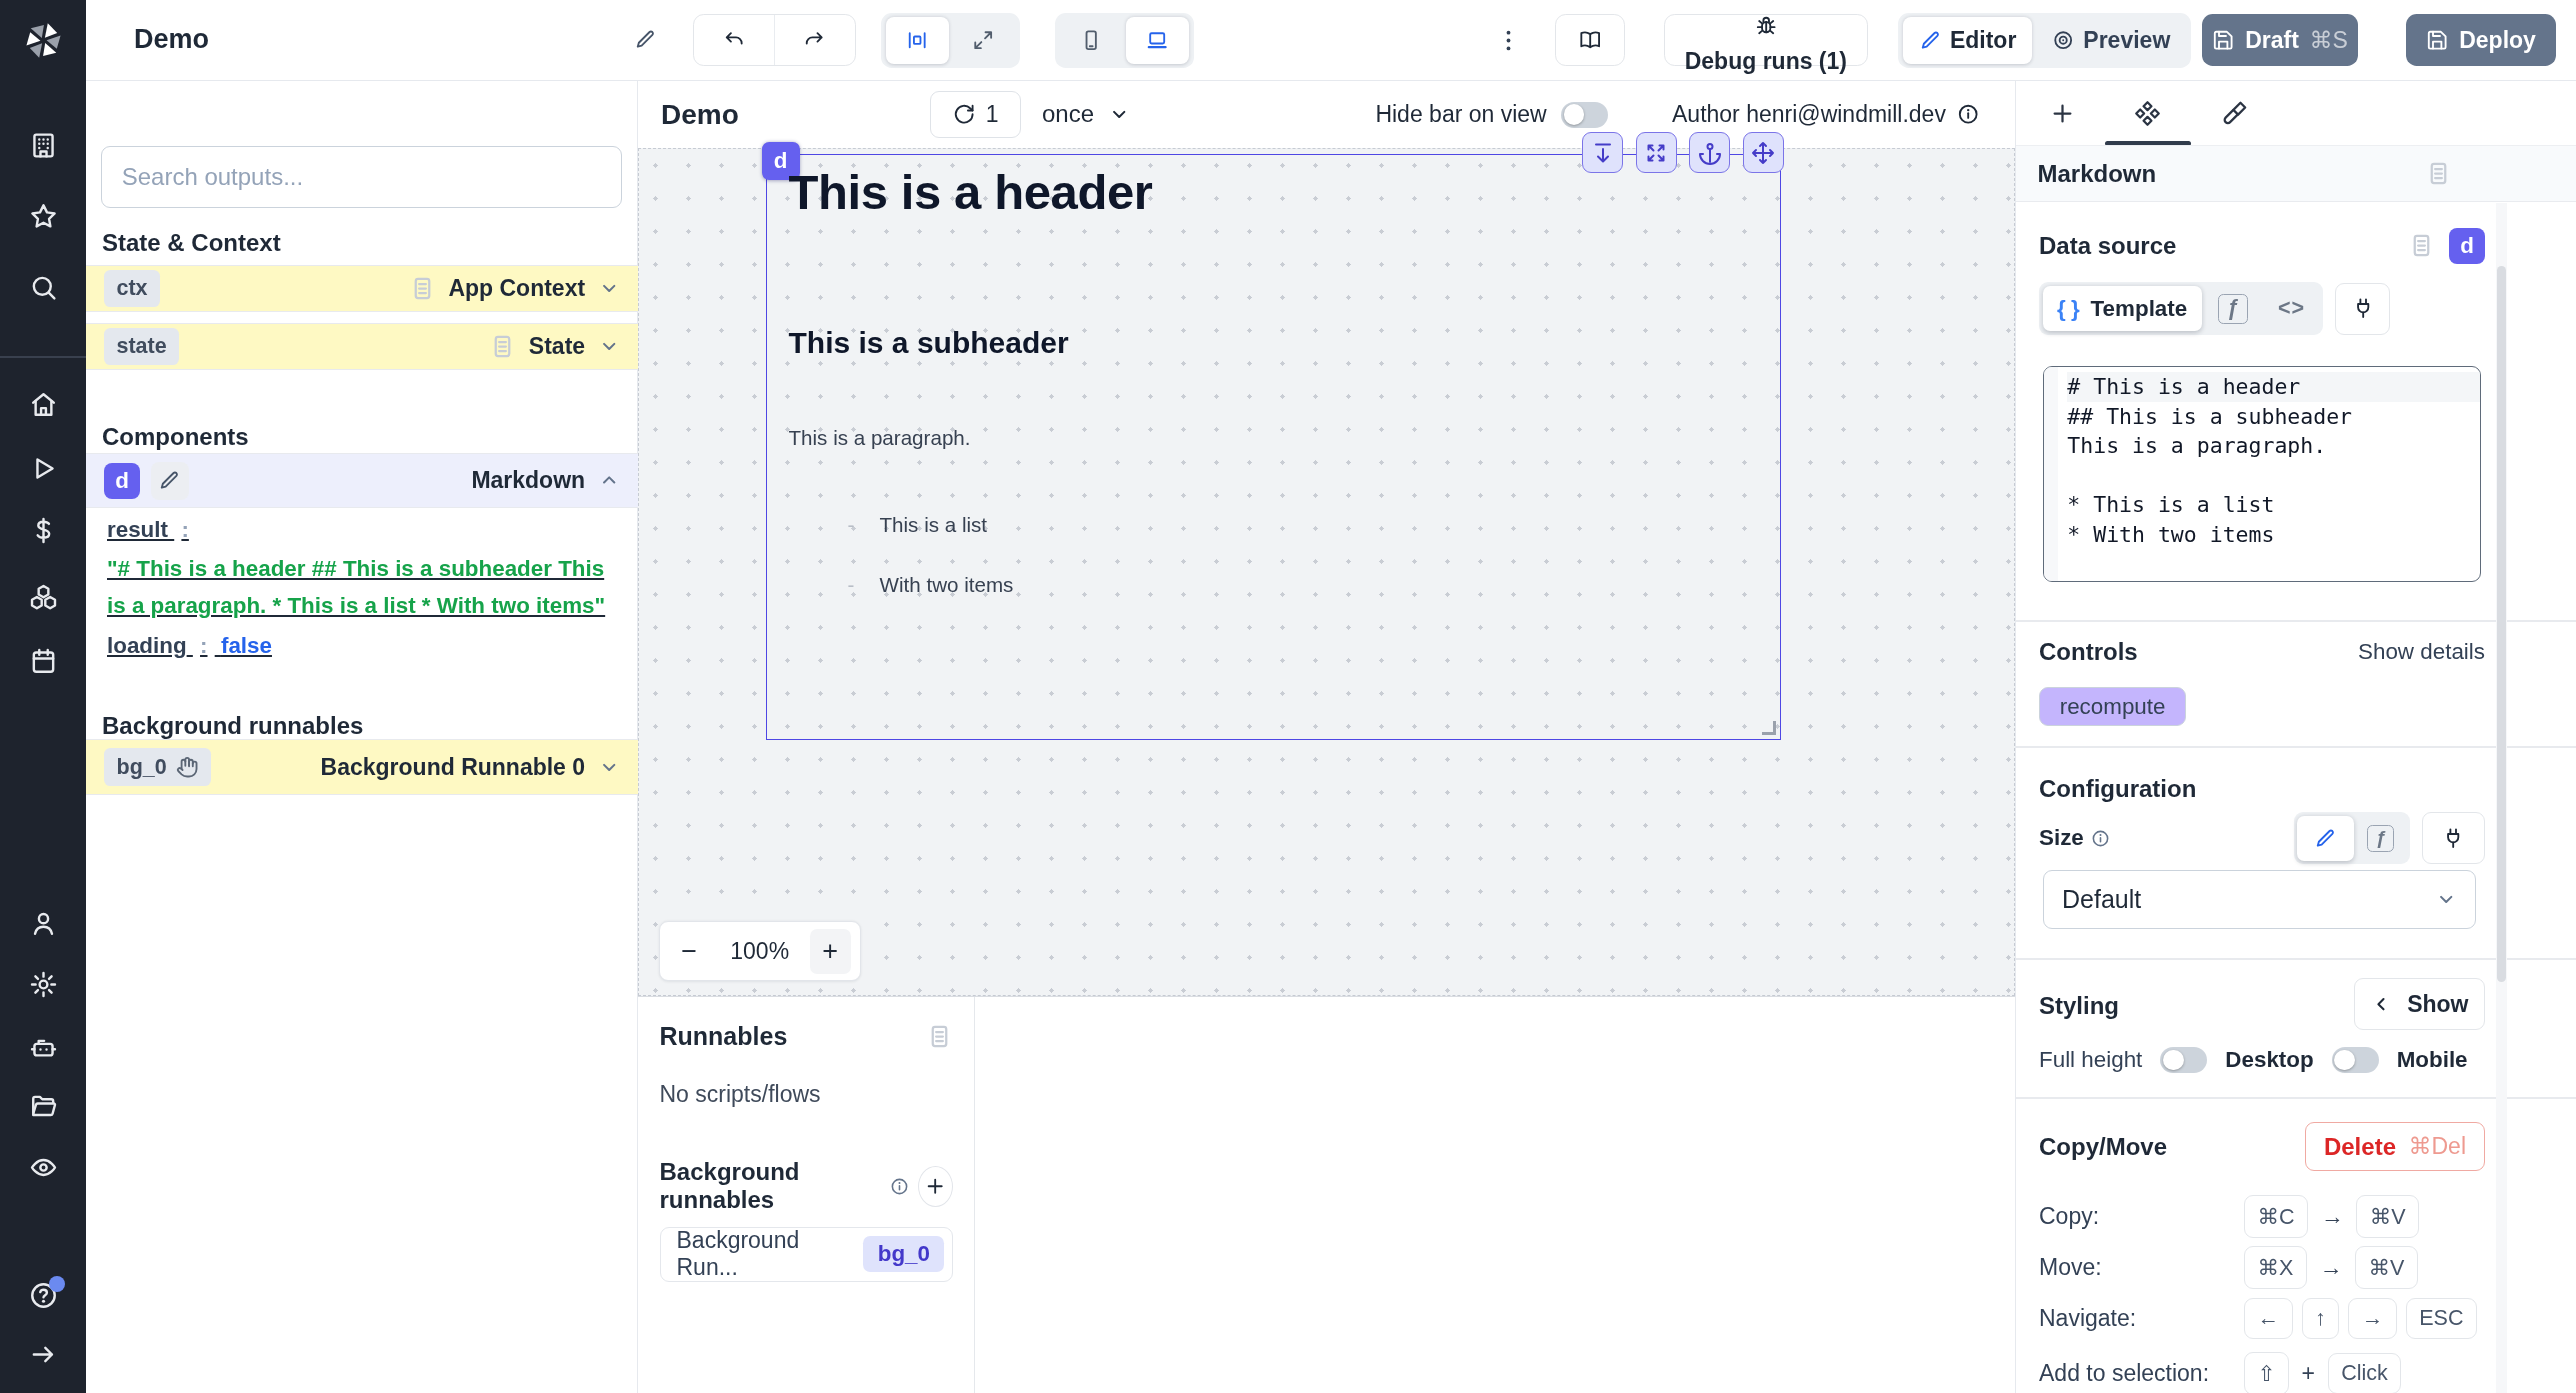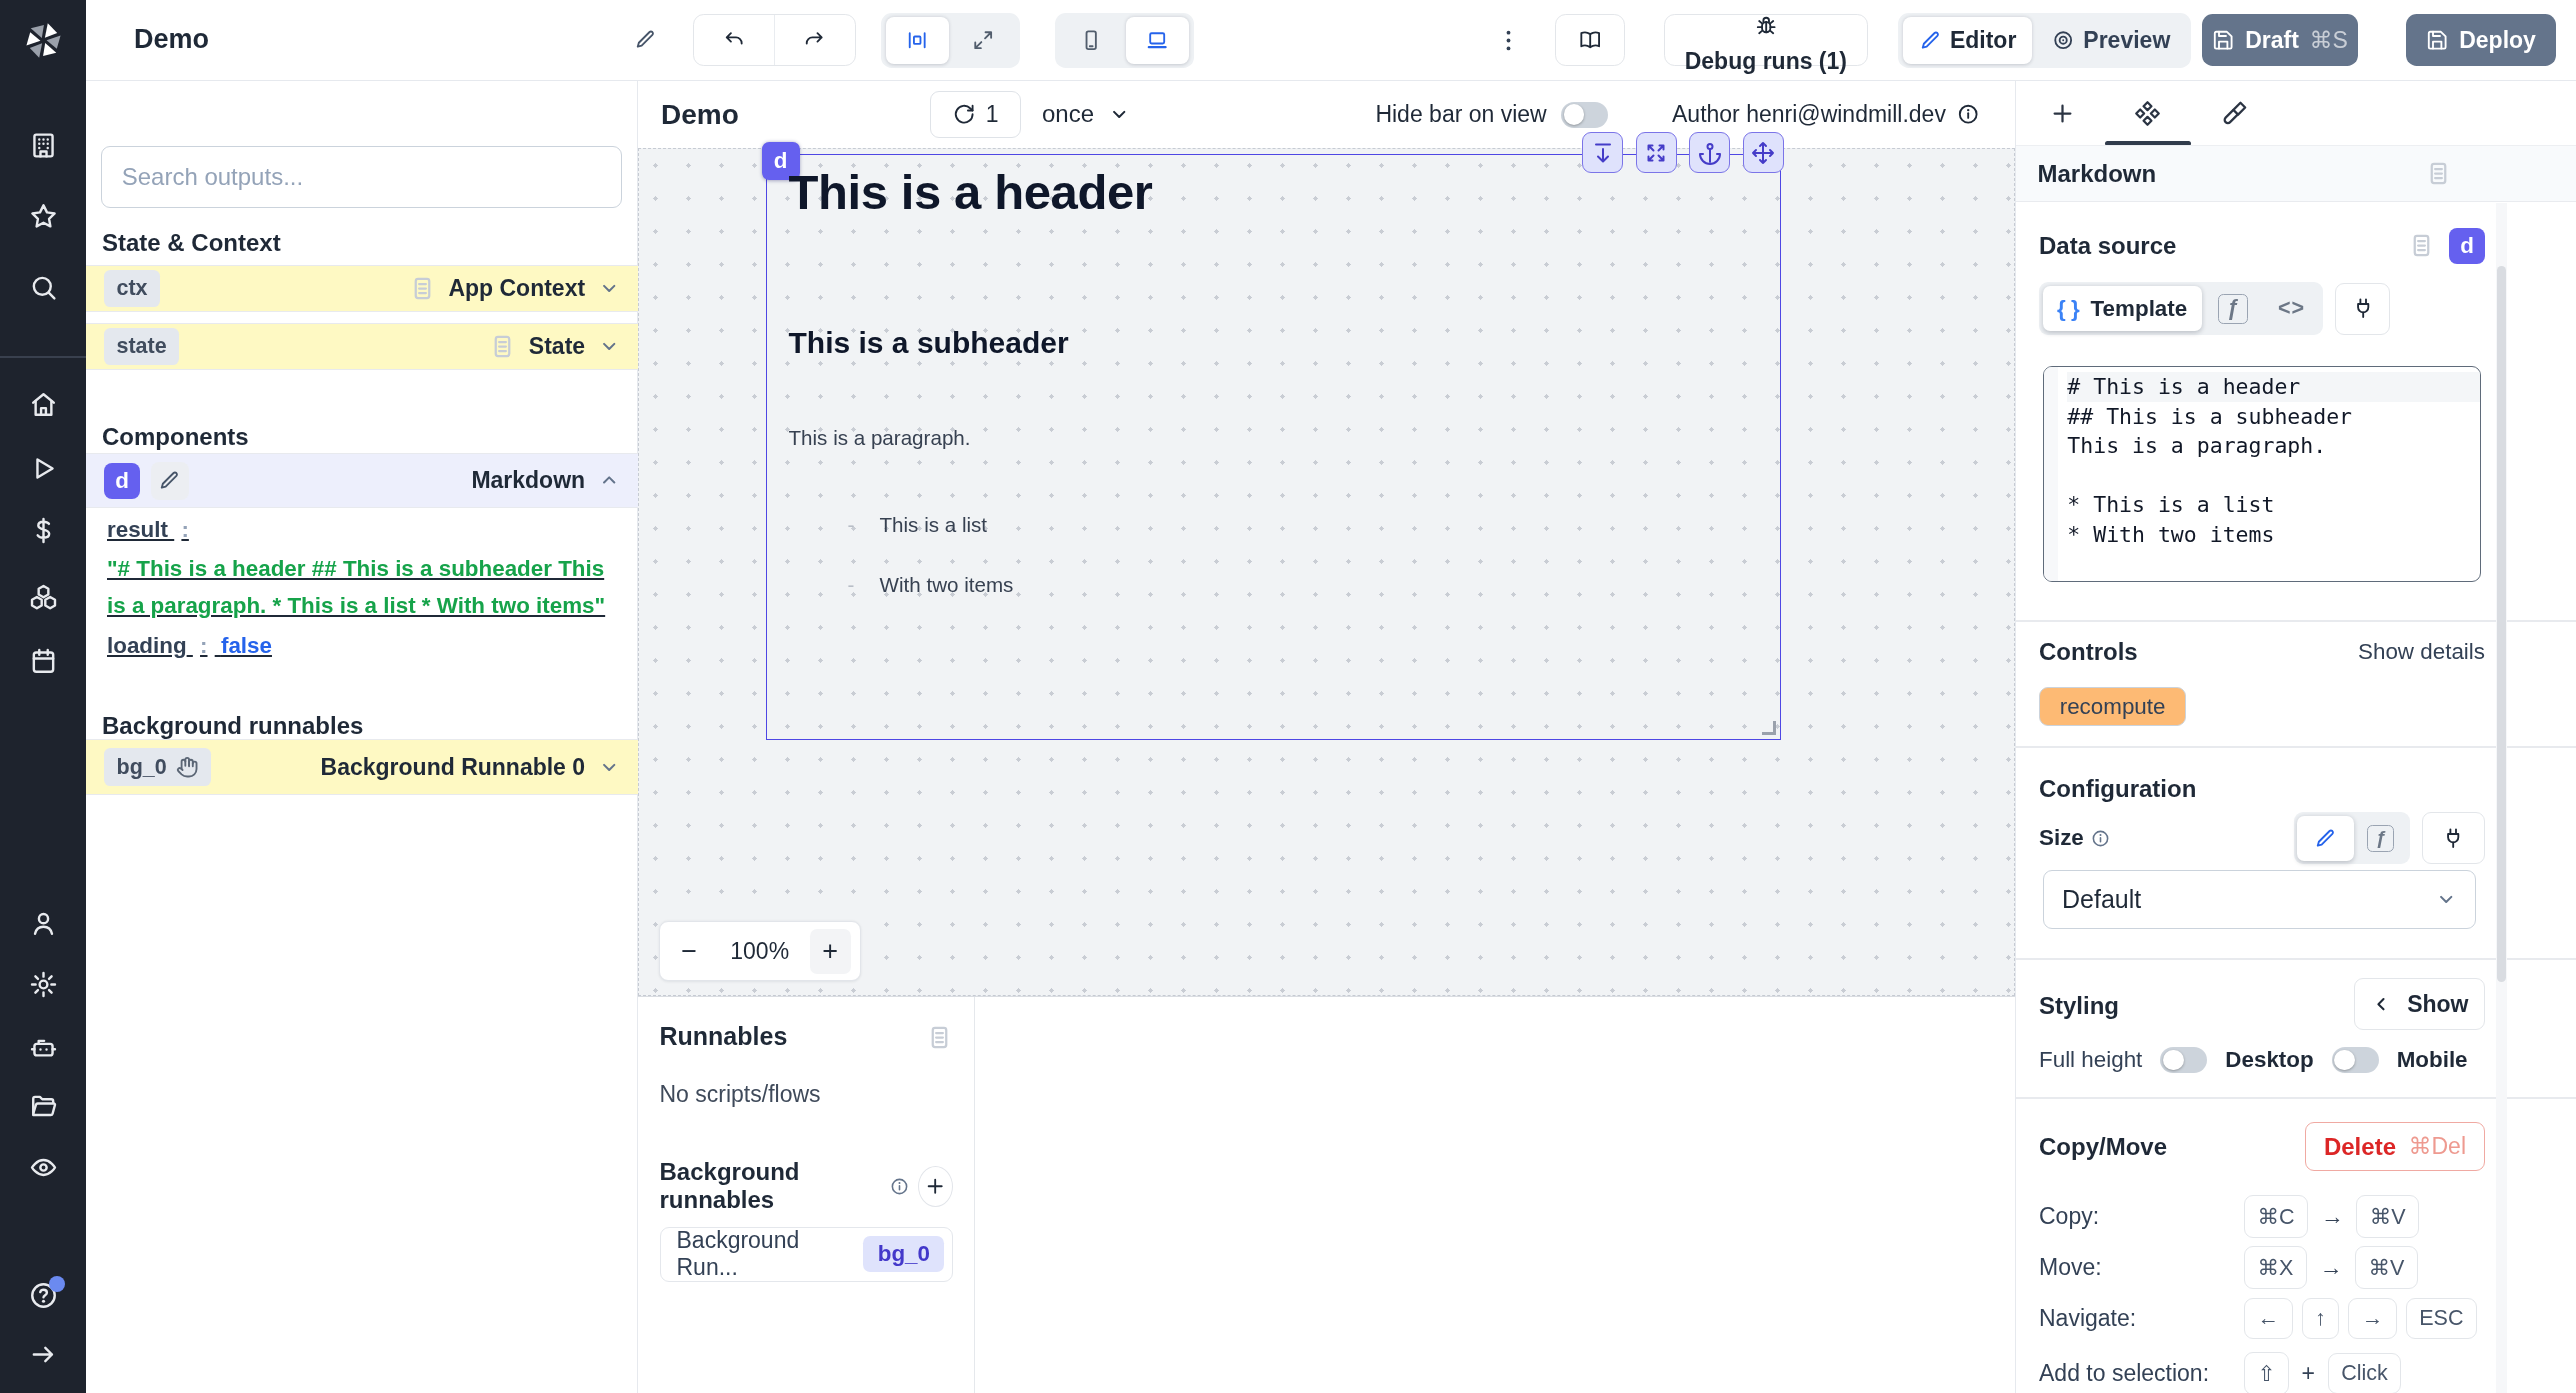--- a/index.html
+++ b/index.html
@@ -124,21 +124,21 @@
     box-shadow:0 0.9px 2.7px rgba(15,23,42,.08); }
   .zoomctl .zbtn { width:41px; height:45px; display:flex; align-items:center; justify-content:center;
     font-size:27px; color:#1f2937; border-radius:7.2px; }
   .zoomctl .zlabel { flex:1; text-align:center; font-size:23px; color:#1f2937; }
   .zoomctl .zplus { background:#f3f4f6; }
 
   .bottom-area { position:absolute; left:0; top:915px; width:1377px; height:398px; background:#fff;
     border-top:1.8px solid #d9dce1; }
   .runnables { position:absolute; left:0; top:0; width:337px; height:100%;
     border-right:1.8px solid #e5e8ec; padding:25px 21.5px 0 21.5px; }
-  .rn-title-row { display:flex; align-items:flex-end; justify-content:space-between;
+  .rn-title-row { display:flex; align-items:center; justify-content:space-between;
     font-size:25px; font-weight:700; color:#1f2937; }
   .rn-empty { margin-top:30px; font-size:23px; color:#3f4a5a; }
   .rn-bg-row { margin-top:50px; display:flex; align-items:center; gap:9px;
     font-size:24px; font-weight:700; color:#1f2937; }
   .plus-circle { width:41px; height:41px; border:1.8px solid #e2e5ea; border-radius:50%;
     display:flex; align-items:center; justify-content:center; color:#1f2937; margin-left:auto; }
   .rn-card { margin-top:12.5px; height:55px; border:1.8px solid #e4e7ec; border-radius:9px;
     display:flex; align-items:center; padding:0 7.2px 0 16px; gap:12.5px; }
   .rn-card-label { font-size:23px; color:#334155; }
   .chip-bg0 { background:#dfe3fc; color:#4338ca; font-weight:700; font-size:22.4px; border-radius:7.2px;
@@ -174,21 +174,21 @@
   .editor { position:absolute; left:27px; top:163px; width:438px; height:216px;
     border:1.8px solid #5f6b7a; border-radius:9px; background:#fff; overflow:hidden; display:flex; }
   .gutter { width:14.3px; background:#f7f8fa; flex:none; }
   .code { flex:1; padding:5.4px 0 0 9px; font-family:"DejaVu Sans Mono", monospace; font-size:21.5px;
     line-height:29.5px; color:#111827; white-space:pre; }
   .code-line.active { background:#f4f6f8; }
   .divider { position:absolute; left:0; width:561px; height:1.8px; background:#e8eaee; }
   .link-btn { font-size:22.4px; color:#334155; }
   .pill-btn { position:absolute; left:23px; top:484px; height:39px; border:1.8px solid #cbd3dc;
     border-radius:9px; padding:0 19.7px; display:flex; align-items:center; font-size:22.4px; color:#334155;
-    background:#fdba74; }
+    background:#c4b5fd; }
   .select { position:absolute; left:27px; top:667px; width:433px; height:59px; border:1.8px solid #cbd3dc;
     border-radius:9px; display:flex; align-items:center; justify-content:space-between; padding:0 18px;
     font-size:25px; color:#1f2937; background:#fff; }
   .show-btn { position:absolute; top:775px; right:92px; width:131px; height:52px;
     border:1.8px solid #e3e6ea; border-radius:9px; display:flex; align-items:center; justify-content:center;
     gap:14.3px; font-size:23px; font-weight:600; color:#1f2937; background:#fff; }
   .tg-row { position:absolute; left:23px; top:844px; display:flex; align-items:center; gap:18px;
     font-size:22.4px; color:#334155; }
   .tg-row .b { font-weight:600; color:#1f2937; }
   .delete-btn { position:absolute; top:919px; right:92px; height:49px; padding:0 18px;

